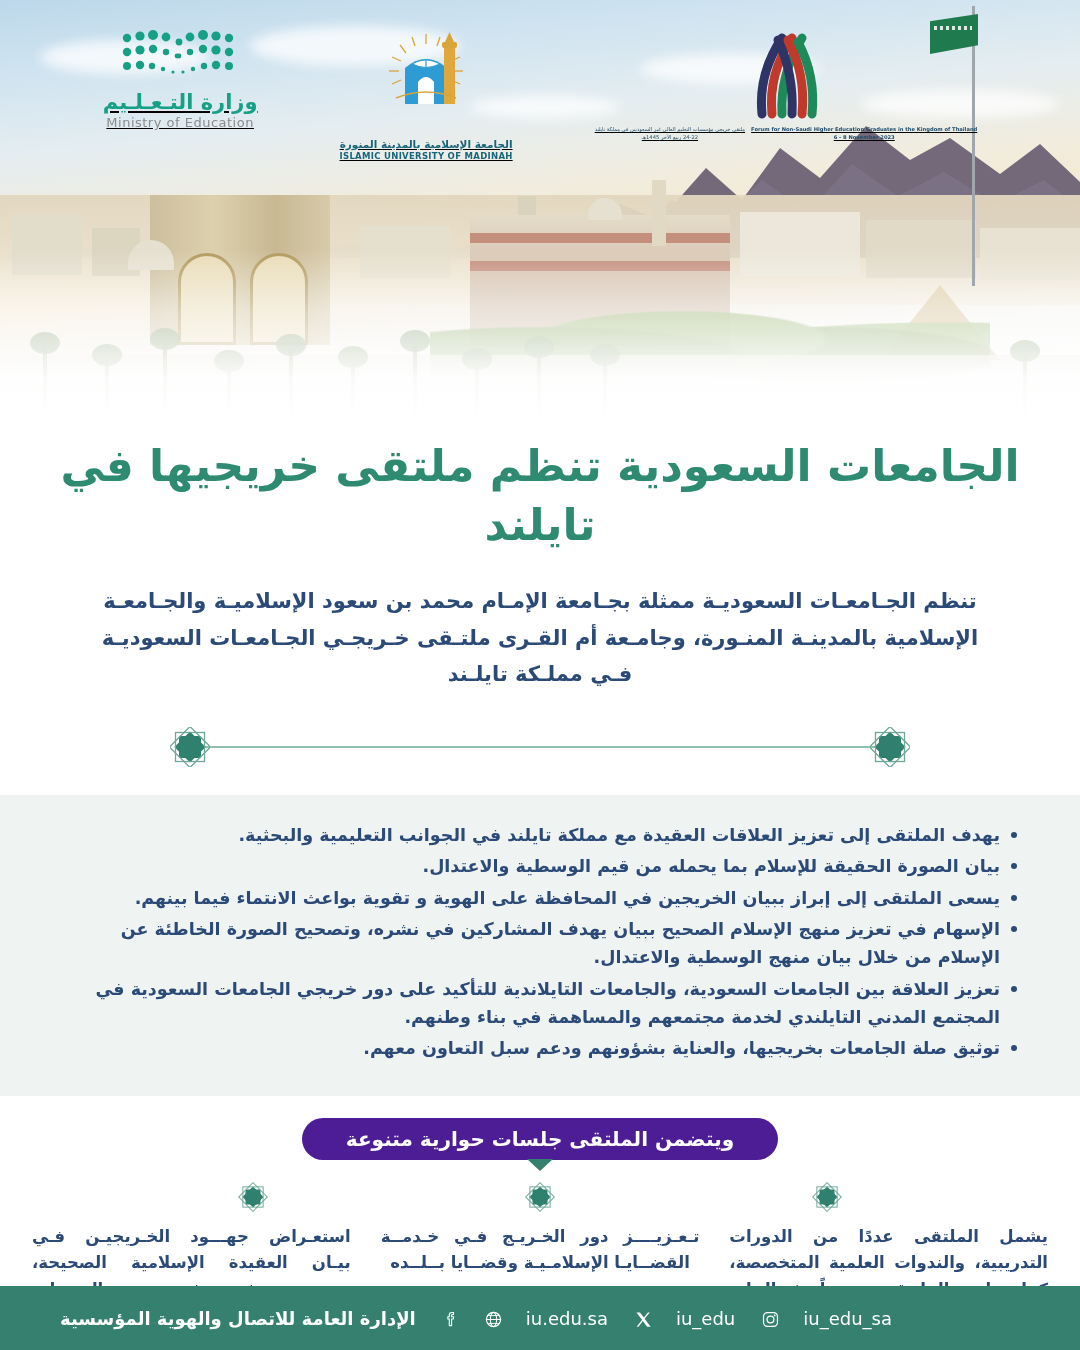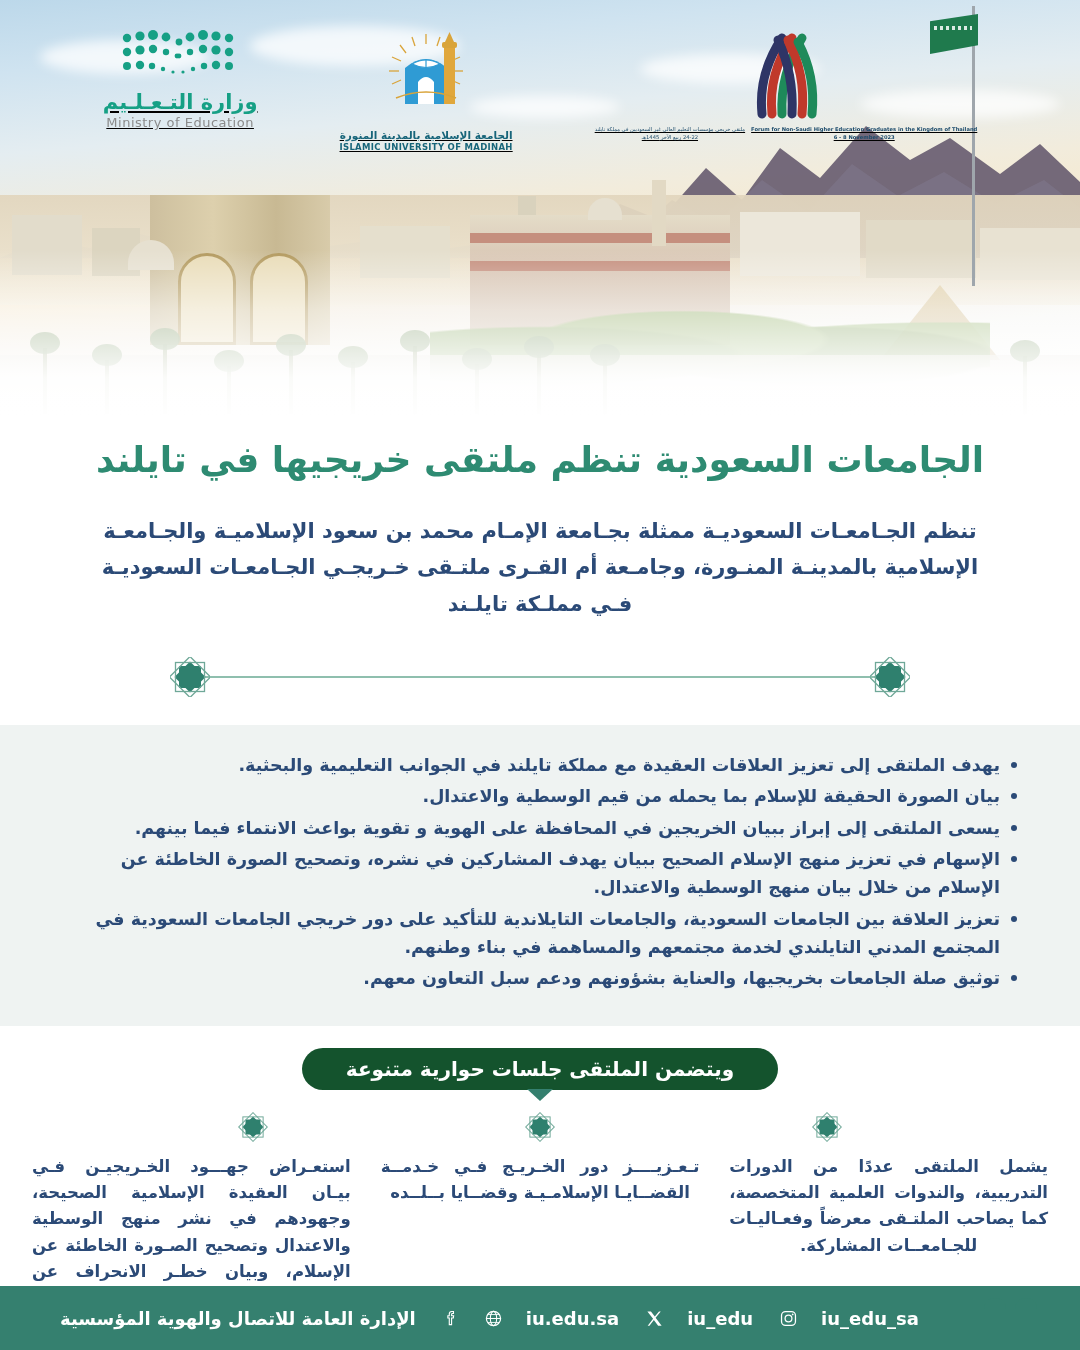--- a/index.html
+++ b/index.html
@@ -133,33 +133,33 @@
     font-size: 21px; letter-spacing: 2px; color: #16a085;
     font-weight: 700; margin-top: 6px; direction: rtl;
   }
   .moe-sub {
     font-size: 13px; color: #8b8b8b; letter-spacing: .5px;
     direction: ltr; margin-top: 1px;
   }
 
   
   .iu-mark { width: 96px; height: 86px; margin: 0 auto; }
-  .iu-ar { font-size: 10.5px; color:#17657a; font-weight:700; margin-top:11px; }
+  .iu-ar { font-size: 10.5px; color:#17657a; font-weight:700; margin-top:20px; }
   .iu-en { font-size: 8.5px; color:#17657a; font-weight:700; letter-spacing:.3px; direction:ltr; margin-top:1px; }
 
   
   .forum-mark { width: 96px; height: 92px; margin: 0 auto; }
   .forum-txt { display:flex; flex-direction: row-reverse; gap:6px; justify-content:center; margin-top:2px; }
   .forum-ar { font-size: 5.2px; color:#1b4a6b; line-height:1.5; direction:rtl; text-align:center; }
   .forum-en { font-size: 5.2px; color:#1b4a6b; line-height:1.5; direction:ltr; text-align:center; font-weight:700; }
 
   
   .title-wrap { position: relative; padding: 16px 60px 0 60px; text-align: center; }
   .main-title {
-    font-size: 36px; font-weight: 800; color: #2e8b72;
+    font-size: 44px; font-weight: 800; color: #2e8b72;
     line-height: 1.35; direction: rtl; letter-spacing: 0;
   }
   .subtitle {
     margin-top: 28px;
     font-size: 21px; font-weight: 700; color: #2b4a77;
     line-height: 1.75; direction: rtl; text-align: center;
     padding: 0 22px;
   }
 
   
@@ -212,21 +212,21 @@
     content: "";
     position: absolute; right: 3px; top: 11px;
     width: 6px; height: 6px; border-radius: 50%;
     background: #2b4a77;
   }
 
   
   .sessions { padding: 22px 0 0 0; background:#ffffff; }
   .pill-wrap { display: flex; justify-content: center; position: relative; }
   .pill {
-    background: #14532d; color: #ffffff;
+    background: #4c1d95; color: #ffffff;
     font-size: 20px; font-weight: 700;
     padding: 9px 44px; border-radius: 22px;
     direction: rtl;
     position: relative;
   }
   .pill::after {
     content:"";
     position:absolute; left:50%; transform:translateX(-50%);
     bottom:-11px; width:0; height:0;
     border-left: 13px solid transparent;
@@ -264,22 +264,22 @@
   }
   .footer-dept {
     color: #ffffff; font-size: 18px; font-weight: 700; direction: rtl;
     white-space: nowrap;
   }
   .social {
     display: flex; flex-direction: row; align-items: center; gap: 26px;
     direction: ltr; margin-right: 14px;
   }
   .social-item {
-    display: flex; align-items: center; gap: 23px;
-    color: #ffffff; font-size: 18px; font-weight: 700; direction: ltr;
+    display: flex; align-items: flex-end; gap: 23px;
+    color: #ffffff; font-size: 18px; font-weight: 400; direction: ltr;
   }
   .social-item svg { display: block; }
 
   .corner-arches {
     position: absolute; right: 0; bottom: 0;
     display: flex; flex-direction: row; align-items: flex-end; gap: 9px;
     padding-right: 12px;
     z-index: 5;
   }
   .arch { width: 22px; background: #35806f; }

